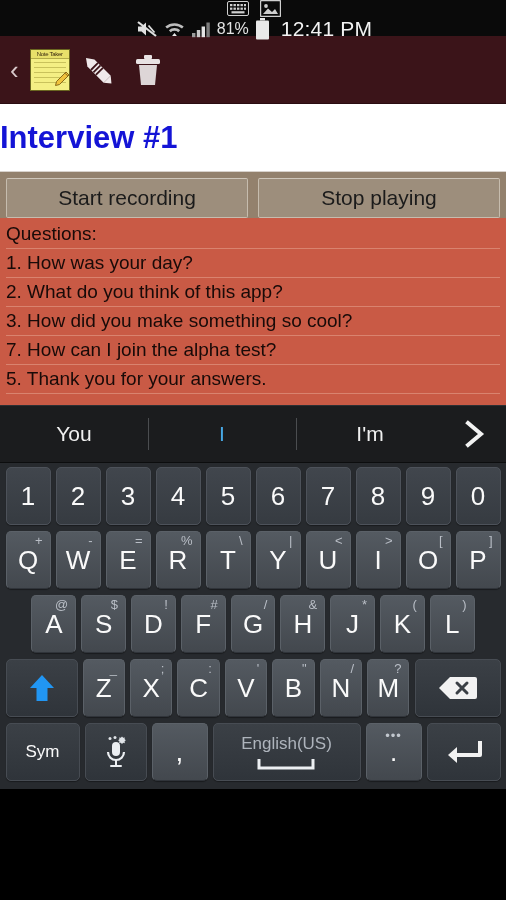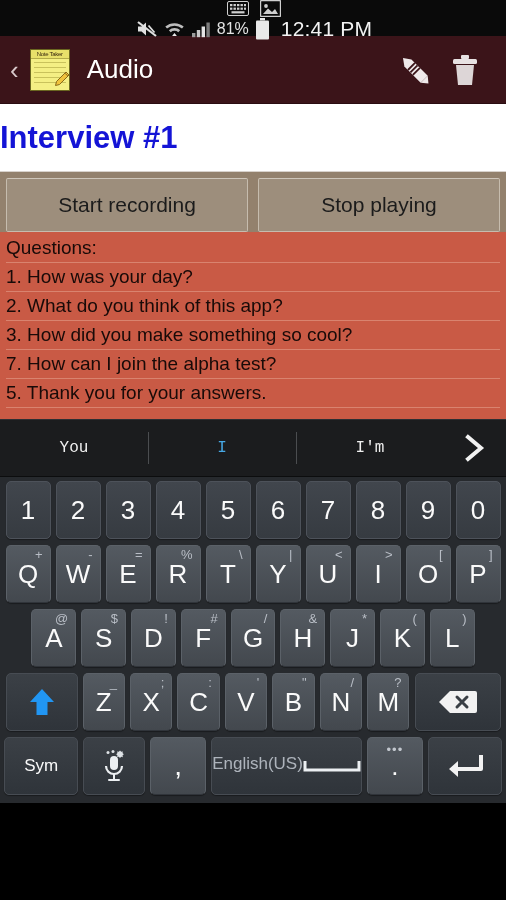--- a/index.html
+++ b/index.html
@@ -56,21 +56,21 @@
     height: 68px; background: #fff; display: flex;
     align-items: center; justify-content: flex-start;
     border-bottom: 1px solid #d8d2cc;
   }
   .rec-title { color: #1414d6; font-size: 31px; font-weight: bold; }
 
   
   .controls { background: #93816d; padding: 6px 6px 0 6px; }
   .btn-row { display: flex; gap: 10px; }
   .ctl-btn {
-    flex: 1; height: 54px; background: #9d8e7c;
+    flex: 1; height: 40px; background: #9d8e7c;
     border: 1px solid #c6bcae; border-top-color: #cfc6ba;
     border-radius: 2px; color: #1b1b1b; font-size: 21px;
     display: flex; align-items: center; justify-content: center;
     box-shadow: 0 1px 0 rgba(0,0,0,.18);
   }
   .player-row {
     display: flex; align-items: center; gap: 0; padding: 6px 8px 8px 6px;
     background: #93816d;
   }
   .pause-btn {
@@ -109,22 +109,22 @@
     border-bottom: 1px solid #d9836f; white-space: nowrap;
   }
 
   
   .suggestbar {
     height: 58px; background: #1b1c1e;
     display: flex; align-items: center;
     border-top: 1px solid #2d2f33; border-bottom: 1px solid #0c0d0e;
   }
   .sugg {
-    flex: 1; text-align: center; font-size: 16px; color: #f0f0f0;
-    position: relative; height: 100%; display:flex; align-items:center; justify-content:center;font-family:Liberation Mono, monospace;
+    flex: 1; text-align: center; font-size: 21px; color: #f0f0f0;
+    position: relative; height: 100%; display:flex; align-items:center; justify-content:center;
   }
   .sugg + .sugg::before {
     content: ""; position: absolute; left: 0; top: 12px; bottom: 12px;
     width: 1px; background: #4b4d50;
   }
   .sugg.active { color: #47a8e5; }
   .sugg-expand { width: 62px; display:flex; align-items:center; justify-content:center; }
 
   .keyboard { background: #272a2e; padding: 4px 3px 8px 3px; }
   .krow { display: flex; justify-content: center; margin-bottom: 6px; }
@@ -148,21 +148,21 @@
   .row3 { padding: 0 26px; }
   .key.shift { flex: 0 0 72px; }
   .key.bksp { flex: 0 0 86px; }
   .key.sym  { flex: 0 0 74px; font-size: 17px; }
   .key.mic  { flex: 0 0 62px; }
   .key.comma{ flex: 0 0 56px; font-size: 28px; }
   .key.space{ flex: 1; }
   .key.dot  { flex: 0 0 56px; }
   .key.enter{ flex: 0 0 74px; }
   .space-lbl { color: #aeb4bc; font-size: 17px; margin-bottom: 4px; }
-  .space-inner { display:flex; flex-direction:row; align-items:center; justify-content:center; }
+  .space-inner { display:flex; flex-direction:column; align-items:center; justify-content:center; }
   .dots { position: absolute; top: 5px; left: 0; right: 0; text-align: center;
           color: #c2c7ce; font-size: 13px; letter-spacing: 1px; line-height: 1; }
 </style>
 </head>
 <body>
 
 <div id="app">
 
   <div class="statusbar">
     <div class="sb-left">
@@ -239,21 +239,20 @@
             <i></i>
         </div>
       </div>
       <span class="note-pencil">
         <svg width="20" height="20" viewBox="0 0 20 20">
             <path d="M15 2l3 3-9.5 9.5-4 1 1-4z" fill="#f0c33c" stroke="#8a6a18" stroke-width="1"></path>
             <path d="M14 3.2l2.8 2.8" stroke="#8a6a18" stroke-width="1"></path>
           </svg>
       </span>
     </div>
-    <span class="appbar-title">Audio</span>
     <span class="appbar-btn">
       <span>
         <svg width="42" height="42" viewBox="0 0 42 42">
             <g transform="rotate(-45 21 21)">
               <path d="M21 4 L26 11 L26 34 L16 34 L16 11 Z" fill="#efe9ea"></path>
               <path d="M16 34 L26 34 L21 40 Z" fill="#efe9ea"></path>
               <path d="M16 16h10M16 19.5h10M16 23h10" stroke="#3b1419" stroke-width="1.8"></path>
             </g>
           </svg>
       </span>

